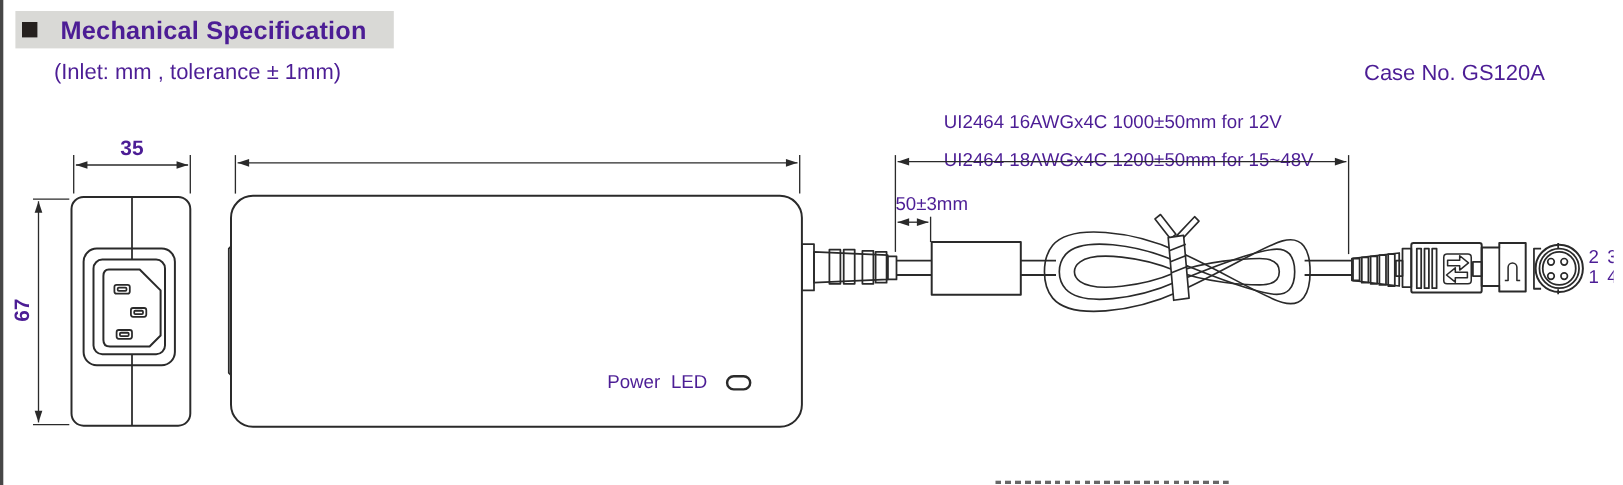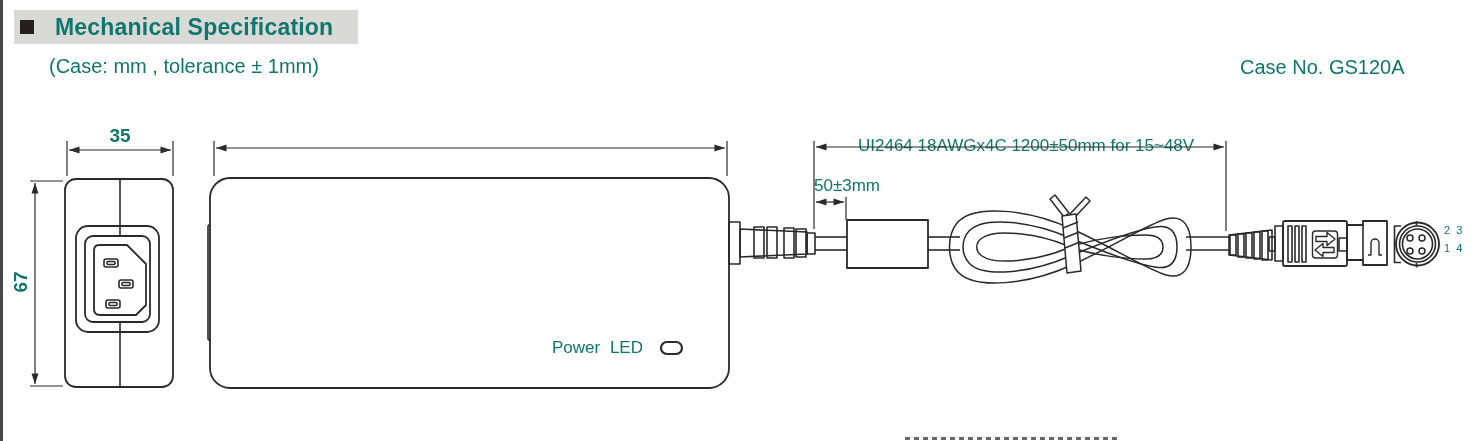--- a/index.html
+++ b/index.html
@@ -1,60 +1,61 @@
 <!DOCTYPE html>
 <html><head>
 <meta charset="utf-8">
 <style>
   html,body{margin:0;padding:0;background:#ffffff;}
   #stage{
     position:relative;width:1467px;height:441px;background:#ffffff;
     font-family:"Liberation Sans","DejaVu Sans",sans-serif;
-    color:#0f766e;overflow:hidden;
+    color:#4c1d95;overflow:hidden;
   }
   .abs{position:absolute;}
   #page-edge{left:0;top:0;width:3px;height:441px;background:#474747;}
   #title-band{left:14px;top:10px;width:344px;height:34px;background:#d9d9d6;display:flex;align-items:center;}
   #title-bullet{width:14px;height:14px;background:#25201e;margin-left:6px;}
   #title-text{margin-left:21px;font-size:23px;font-weight:bold;letter-spacing:0.2px;white-space:nowrap;}
   #unit-note{left:49px;top:55px;font-size:20px;white-space:nowrap;}
   #case-no{left:1240px;top:56px;font-size:20px;white-space:nowrap;}
   .cable-spec-line{left:858px;font-size:17px;white-space:nowrap;}
   #cable-spec-1{top:101px;}
   #cable-spec-2{top:136px;}
   .dim-label{font-weight:bold;font-size:19px;text-align:center;white-space:nowrap;}
   #dim-35{left:67px;top:125px;width:106px;}
   #dim-167{left:214px;top:125px;width:513px;}
   #dim-67{left:0px;top:272px;width:40px;height:20px;transform:rotate(-90deg);}
   #dim-30{left:814px;top:176px;font-size:17px;white-space:nowrap;}
   #power-led-label{left:552px;top:338px;font-size:17px;word-spacing:5px;white-space:nowrap;}
   #ac-inlet-1{left:60px;top:392px;width:120px;text-align:center;font-size:19px;white-space:nowrap;}
   #ac-inlet-2{left:50px;top:414px;width:140px;text-align:center;font-size:19px;white-space:nowrap;}
-  .pin-label{left:1444px;font-size:11px;word-spacing:3px;white-space:nowrap;}
+  .pin-label{left:1444px;font-size:17px;word-spacing:3px;white-space:nowrap;}
   #pins-top{top:224px;}
   #pins-bottom{top:242px;}
   #cutoff-strip{left:905px;top:437px;width:212px;height:3px;
     background:repeating-linear-gradient(90deg,#4c4c4c 0 5px,transparent 5px 9px);opacity:.85;}
   svg{position:absolute;left:0;top:0;}
   svg *{vector-effect:non-scaling-stroke;}
 </style>
 </head>
 <body>
 
 <div id="stage">
 
   <div class="abs" id="page-edge"></div>
 
   <div class="abs" id="title-band">
     <span id="title-bullet"></span>
     <span id="title-text">Mechanical Specification</span>
   </div>
-  <div class="abs" id="unit-note">(Case: mm , tolerance ± 1mm)</div>
+  <div class="abs" id="unit-note">(Inlet: mm , tolerance ± 1mm)</div>
   <div class="abs" id="case-no">Case No. GS120A</div>
 
+  <div class="abs cable-spec-line" id="cable-spec-1">UI2464 16AWGx4C 1000±50mm for 12V</div>
   <div class="abs cable-spec-line" id="cable-spec-2">UI2464 18AWGx4C 1200±50mm for 15~48V</div>
 
   <div class="abs dim-label" id="dim-35">35</div>
   <div class="abs dim-label" id="dim-67">67</div>
   <div class="abs" id="dim-30">50±3mm</div>
 
   <div class="abs" id="power-led-label">Power LED</div>
   <div class="abs pin-label" id="pins-top">2 3</div>
   <div class="abs pin-label" id="pins-bottom">1 4</div>
 

